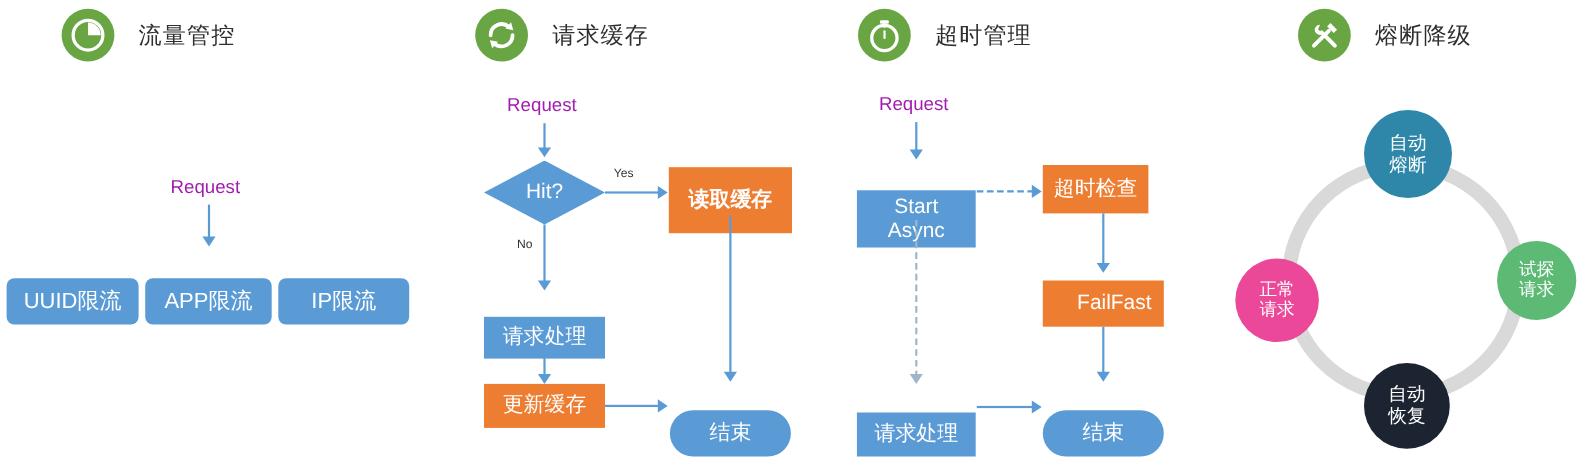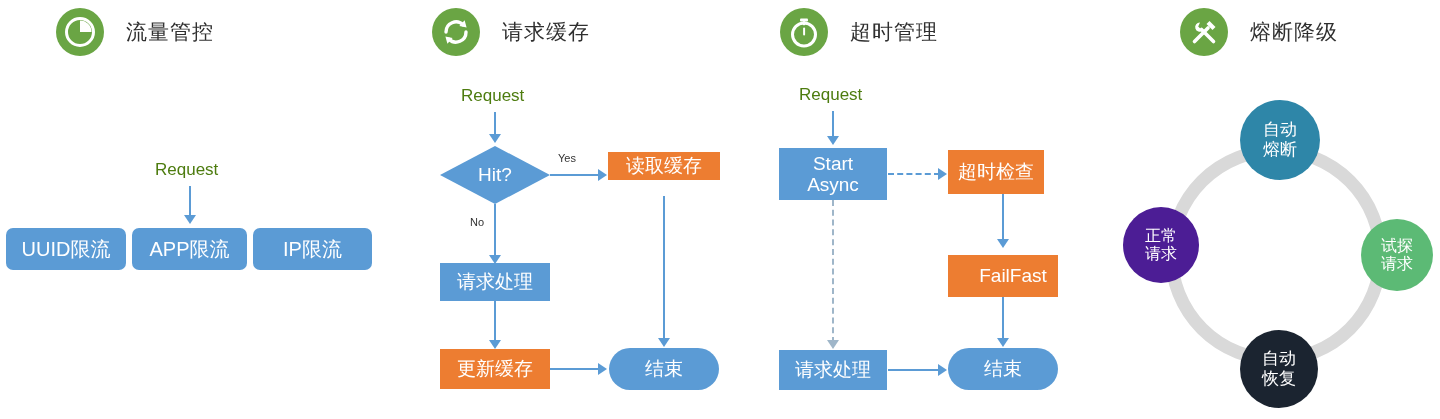--- a/index.html
+++ b/index.html
@@ -50,28 +50,28 @@
     position: absolute;
     box-sizing: border-box;
     display: flex;
     align-items: center;
     justify-content: center;
     text-align: center;
     color: #ffffff;
     line-height: 1.12;
     white-space: pre-line;
   }
-  .blue  { background: #5b9bd5; }
+  .blue  { background: #5b9bd5; margin-top: 25px; }
   .orange{ background: #ed7d31; }
   .r-sm  { border-radius: 7px; }
   .pill  { border-radius: 22px; }
 
   .plain-label {
     position: absolute;
-    color: #4d7c0f;
+    color: #a21caf;
     white-space: nowrap;
     text-align: right;
   }
   .tiny-label {
     position: absolute;
     color: #333333;
     font-size: 11px;
     white-space: nowrap;
   }
   .vline {
@@ -180,21 +180,21 @@
   <div class="plain-label" style="left:461px; top:86px; font-size:17px;">Request</div>
   <div class="vline" style="left:494px; top:112px; height:25px;"></div>
   <div class="arrow-down" style="left:489px; top:134px;"></div>
 
   <div class="diamond" style="left:440px; top:146px; width:110px; height:58px; font-size:19px;">Hit?</div>
 
   <div class="hline" style="left:550px; top:174px; width:50px;"></div>
   <div class="arrow-right" style="left:598px; top:169px;"></div>
   <div class="tiny-label" style="left:558px; top:152px;">Yes</div>
 
-  <div class="node orange" style="left:608px; top:152px; width:112px; height:28px; font-size:19px;">读取缓存</div>
+  <div class="node orange" style="left:608px; top:152px; width:112px; height:60px; font-size:19px;font-weight:bold;">读取缓存</div>
 
   <div class="vline" style="left:494px; top:204px; height:54px;"></div>
   <div class="arrow-down" style="left:489px; top:255px;"></div>
   <div class="tiny-label" style="left:470px; top:216px;">No</div>
 
   <div class="node blue" style="left:440px; top:263px; width:110px; height:38px; font-size:19px;">请求处理</div>
 
   <div class="vline" style="left:494px; top:301px; height:42px;"></div>
   <div class="arrow-down" style="left:489px; top:340px;"></div>
 
@@ -266,17 +266,17 @@
 
   <div class="circ" style="left:1240px; top:100px; width:80px; height:80px; background:#2e86a8; font-size:17px;">自动
 熔断</div>
 
   <div class="circ" style="left:1361px; top:219px; width:72px; height:72px; background:#5cba75; font-size:16px;">试探
 请求</div>
 
   <div class="circ" style="left:1240px; top:330px; width:78px; height:78px; background:#1b2430; font-size:17px;">自动
 恢复</div>
 
-  <div class="circ" style="left:1123px; top:207px; width:76px; height:76px; background:#4c1d95; font-size:16px;">正常
+  <div class="circ" style="left:1123px; top:235px; width:76px; height:76px; background:#ec4899; font-size:16px;">正常
 请求</div>
 
 
 </div>
 
 </body></html>

